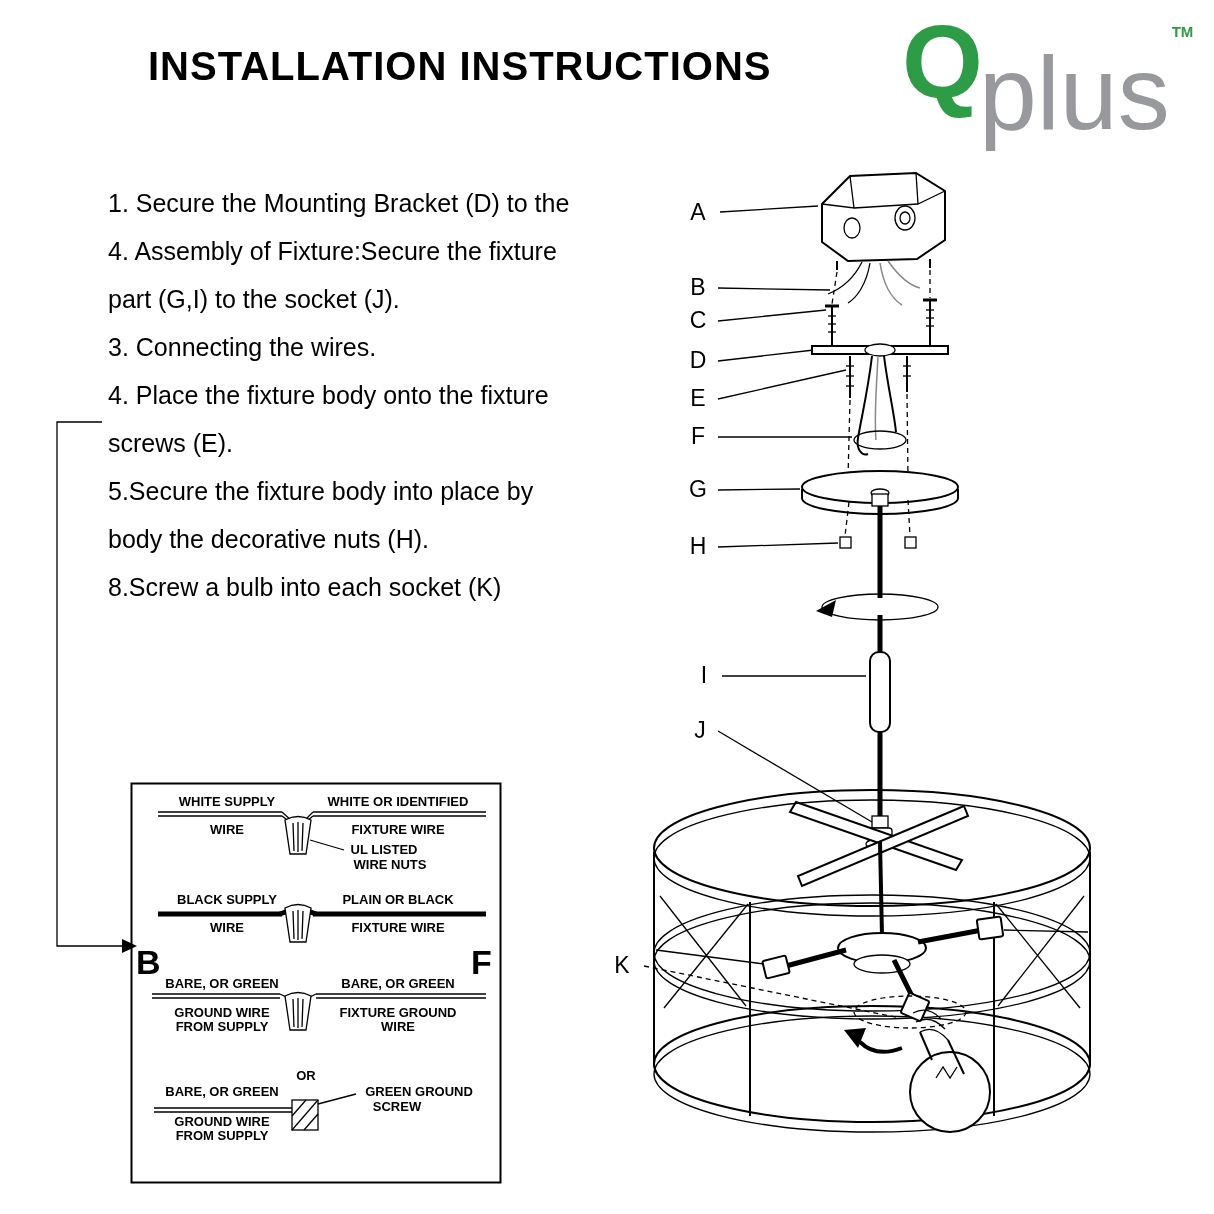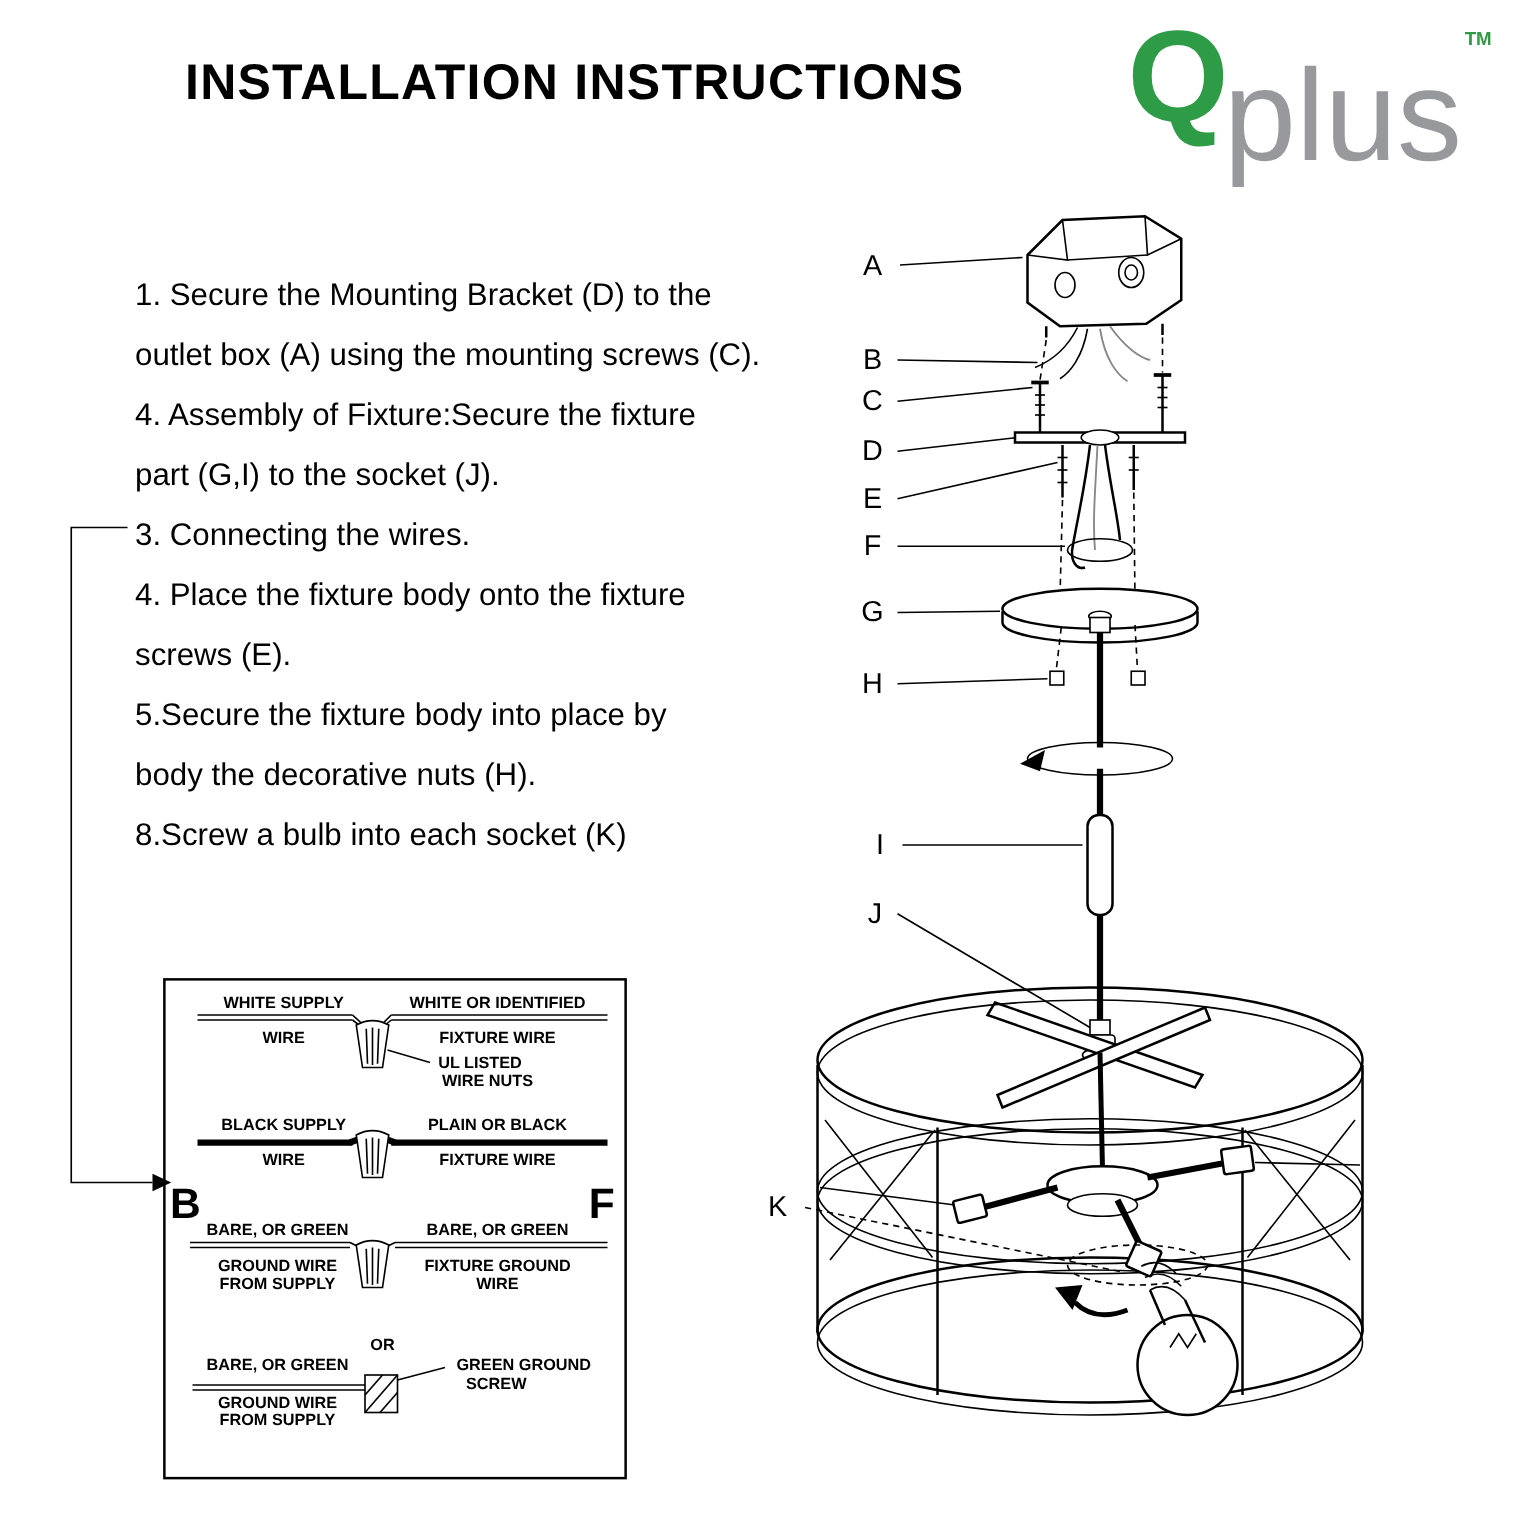--- a/index.html
+++ b/index.html
@@ -3,21 +3,21 @@
 <meta charset="utf-8">
 <style>
   html,body{margin:0;padding:0;background:#fff;}
   .page{position:relative;width:1214px;height:1214px;background:#ffffff;overflow:hidden;
         font-family:"Liberation Sans",sans-serif;color:#000;}
   .title{position:absolute;left:148px;top:44px;font-size:40px;font-weight:bold;letter-spacing:1px;white-space:nowrap;}
   .logo{position:absolute;left:902px;top:10px;display:flex;align-items:flex-start;line-height:1;}
   .logo-q{font-size:104px;font-weight:bold;color:#2E9B47;}
   .logo-plus{font-size:104px;font-weight:normal;color:#97999C;margin-left:-4px;margin-top:31px;}
   .logo-tm{font-size:15px;font-weight:bold;color:#2E9B47;margin-top:14px;margin-left:2px;}
-  .instructions{position:absolute;left:108px;top:212px;}
+  .instructions{position:absolute;left:108px;top:179px;}
   .instructions .line{font-size:25px;line-height:48px;white-space:nowrap;}
   .connector-svg{position:absolute;left:40px;top:408px;}
   .wiring-svg{position:absolute;left:130px;top:782px;}
   .diagram-svg{position:absolute;left:600px;top:160px;}
   
   .wt{font-family:"Liberation Sans",sans-serif;font-size:13px;font-weight:bold;fill:#000;text-anchor:middle;}
   .wt-big{font-family:"Liberation Sans",sans-serif;font-size:34px;font-weight:bold;fill:#000;text-anchor:start;}
   .dlabel{font-family:"Liberation Sans",sans-serif;font-size:23px;fill:#000;text-anchor:middle;}
   
   .ln{stroke:#000;fill:none;stroke-width:2;}
@@ -35,21 +35,20 @@
 
   <div class="title">INSTALLATION INSTRUCTIONS</div>
   <div class="logo">
     <span class="logo-q">Q</span>
     <span class="logo-plus">plus</span>
     <span class="logo-tm">TM</span>
   </div>
 
   <div class="instructions">
     <div class="line">1. Secure the Mounting Bracket (D) to the</div>
-    <div class="line">outlet box (A) using the mounting screws (C).</div>
     <div class="line">4. Assembly of Fixture:Secure the fixture</div>
     <div class="line">part (G,I) to the socket (J).</div>
     <div class="line">3. Connecting the wires.</div>
     <div class="line">4. Place the fixture body onto the fixture</div>
     <div class="line">screws (E).</div>
     <div class="line">5.Secure the fixture body into place by</div>
     <div class="line">body the decorative nuts (H).</div>
     <div class="line">8.Screw a bulb into each socket (K)</div>
   </div>
 

